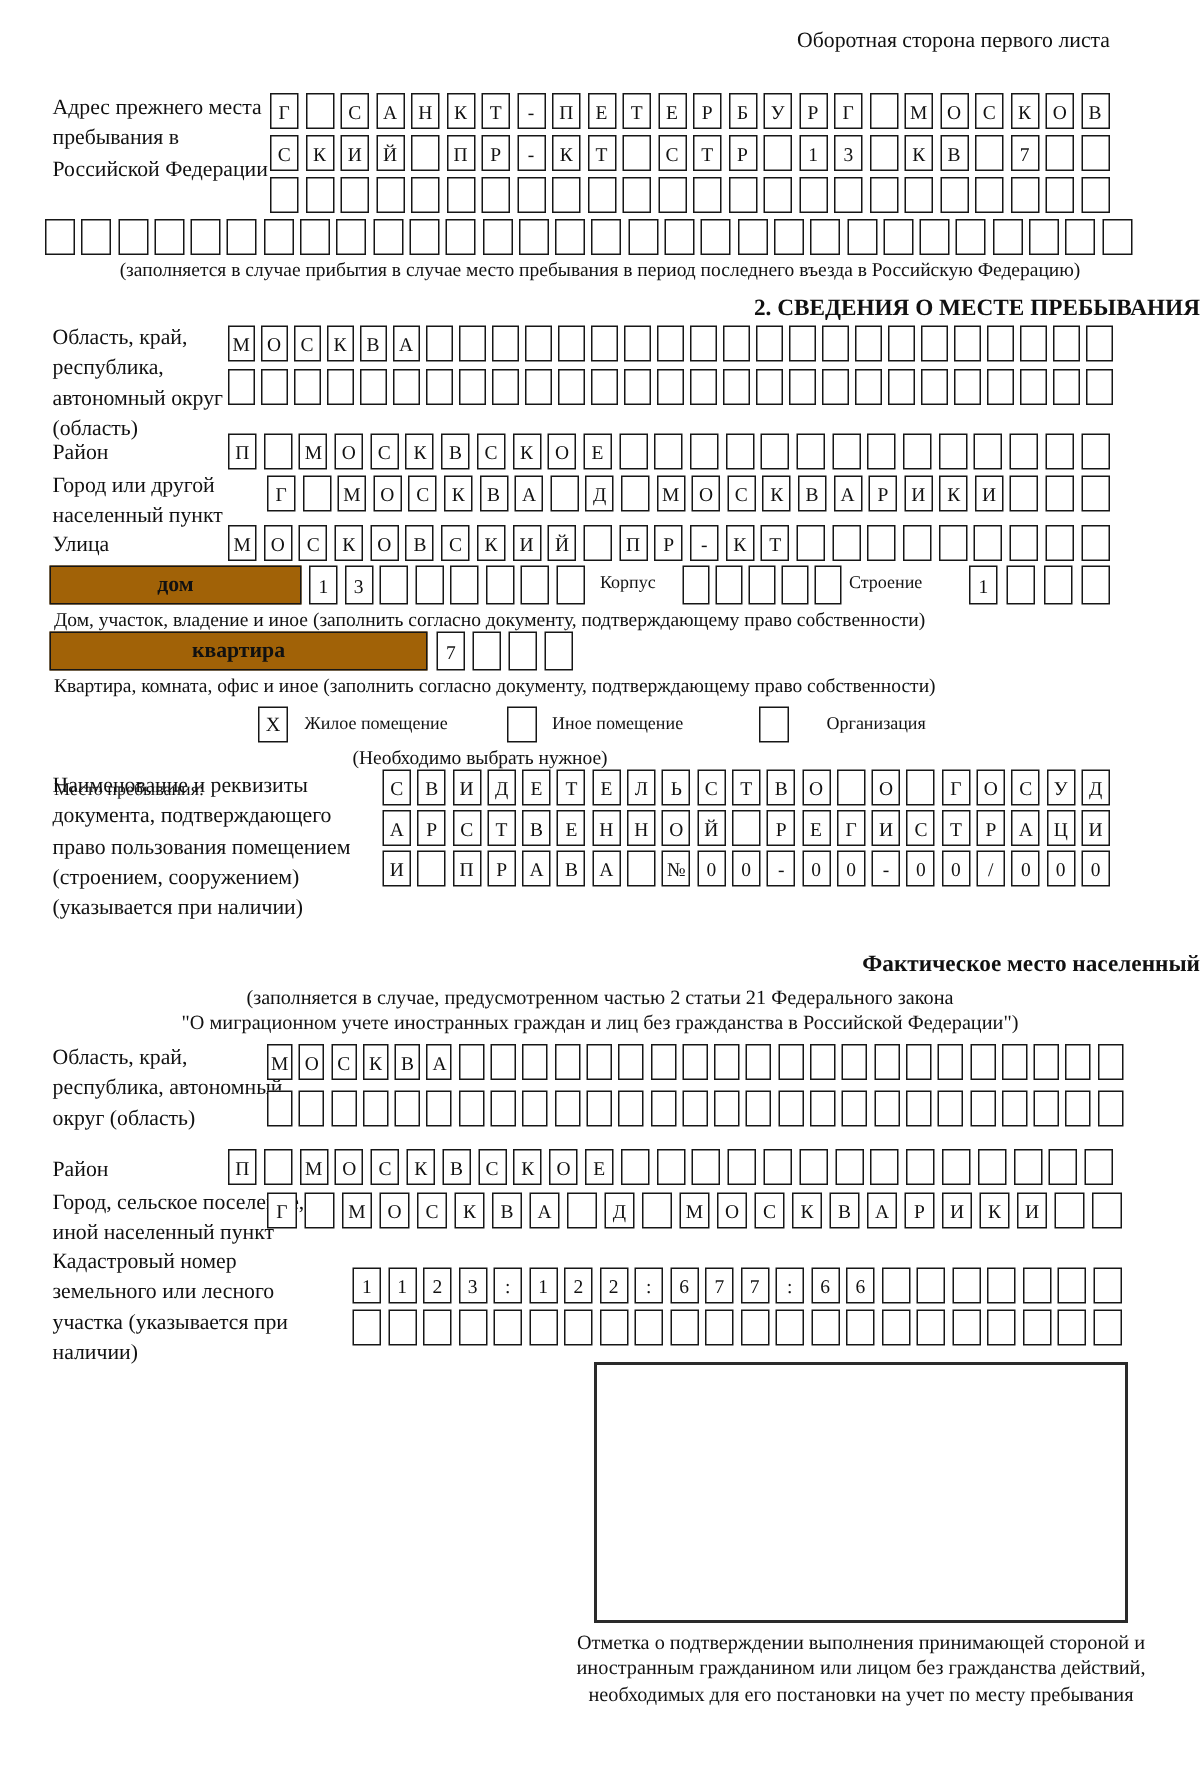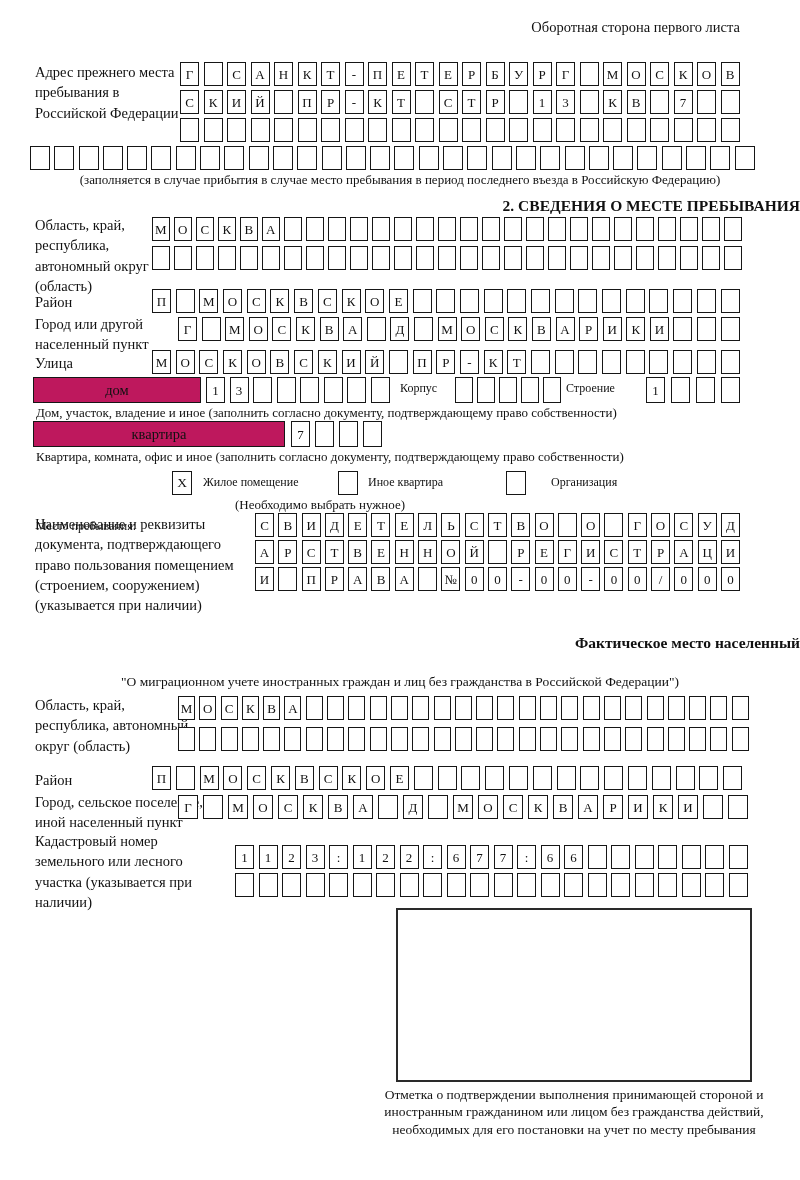--- a/index.html
+++ b/index.html
@@ -14,22 +14,22 @@
   .cap-center{left:0;width:800px;text-align:center;}
   .sect-title{position:absolute;left:0;width:800px;text-align:right;font-weight:bold;font-size:15.5px;}
   .cellrow{position:absolute;display:flex;}
   .cell{
     width:var(--cw,19px);height:var(--chh,24px);flex:0 0 auto;
     border:1.5px solid #161616;box-sizing:border-box;background:#fff;
     display:flex;align-items:center;justify-content:center;
     font-size:13px;line-height:1;
   }
   .widebox{
-    position:absolute;border:1.5px solid #161616;box-sizing:border-box;background:#be185d;
-    display:flex;align-items:center;justify-content:center;font-size:14.5px;
+    position:absolute;border:1.5px solid #161616;box-sizing:border-box;background:#a16207;
+    display:flex;align-items:center;justify-content:center;font-size:14.5px;font-weight:bold;
   }
   .checkbox{
     position:absolute;width:20px;height:24px;border:1.5px solid #161616;box-sizing:border-box;
     display:flex;align-items:center;justify-content:center;font-size:13.5px;background:#fff;
   }
   .inline-lbl{position:absolute;font-size:12px;white-space:nowrap;}
   .stampbox{position:absolute;left:396px;top:908px;width:356px;height:174px;border:2px solid #2a2a2a;box-sizing:border-box;background:#fff;}
   .stamp-cap{position:absolute;left:354px;top:1086px;width:440px;text-align:center;font-size:13.5px;line-height:1.28;}
 </style>
 </head>
@@ -334,21 +334,21 @@
       <span class="cell"></span>
       <span class="cell"></span>
       <span class="cell"></span>
     </div>
   <div class="cap" style="left:36px;top:449px;">Квартира, комната, офис и иное (заполнить согласно документу, подтверждающему право собственности)</div>
 
   <div class="inline-lbl" style="left:36px;top:475px;margin-top:44px;">Место пребывания:</div>
   <div class="checkbox" style="left:172px;top:471px;">X</div>
   <div class="inline-lbl" style="left:203px;top:475px;">Жилое помещение</div>
   <div class="checkbox" style="left:338px;top:471px;"></div>
-  <div class="inline-lbl" style="left:368px;top:475px;">Иное квартира</div>
+  <div class="inline-lbl" style="left:368px;top:475px;">Иное помещение</div>
   <div class="checkbox" style="left:506px;top:471px;"></div>
   <div class="inline-lbl" style="left:551px;top:475px;">Организация</div>
   <div class="cap" style="left:150px;top:497px;width:340px;text-align:center;">(Необходимо выбрать нужное)</div>
 
   <div class="lbl" style="left:35px;top:514px;width:218px;">Наименование и реквизиты документа, подтверждающего право пользования помещением (строением, сооружением) (указывается при наличии)</div>
   <div class="cellrow" style="left:255px;top:513px;gap:4.3px;--cw:19px;">
       <span class="cell">С</span>
       <span class="cell">В</span>
       <span class="cell">И</span>
       <span class="cell">Д</span>
@@ -411,20 +411,21 @@
       <span class="cell">-</span>
       <span class="cell">0</span>
       <span class="cell">0</span>
       <span class="cell">/</span>
       <span class="cell">0</span>
       <span class="cell">0</span>
       <span class="cell">0</span>
     </div>
 
   <div class="sect-title" style="top:634px;">Фактическое место населенный</div>
+  <div class="cap cap-center" style="top:657px;font-size:13.5px;">(заполняется в случае, предусмотренном частью 2 статьи 21 Федерального закона</div>
   <div class="cap cap-center" style="top:674px;font-size:13.5px;">"О миграционном учете иностранных граждан и лиц без гражданства в Российской Федерации")</div>
 
   <div class="lbl" style="left:35px;top:695px;width:160px;">Область, край, республика, автономный округ (область)</div>
   <div class="cellrow" style="left:178px;top:696px;gap:4.3px;--cw:17px;">
       <span class="cell">М</span>
       <span class="cell">О</span>
       <span class="cell">С</span>
       <span class="cell">К</span>
       <span class="cell">В</span>
       <span class="cell">А</span>

